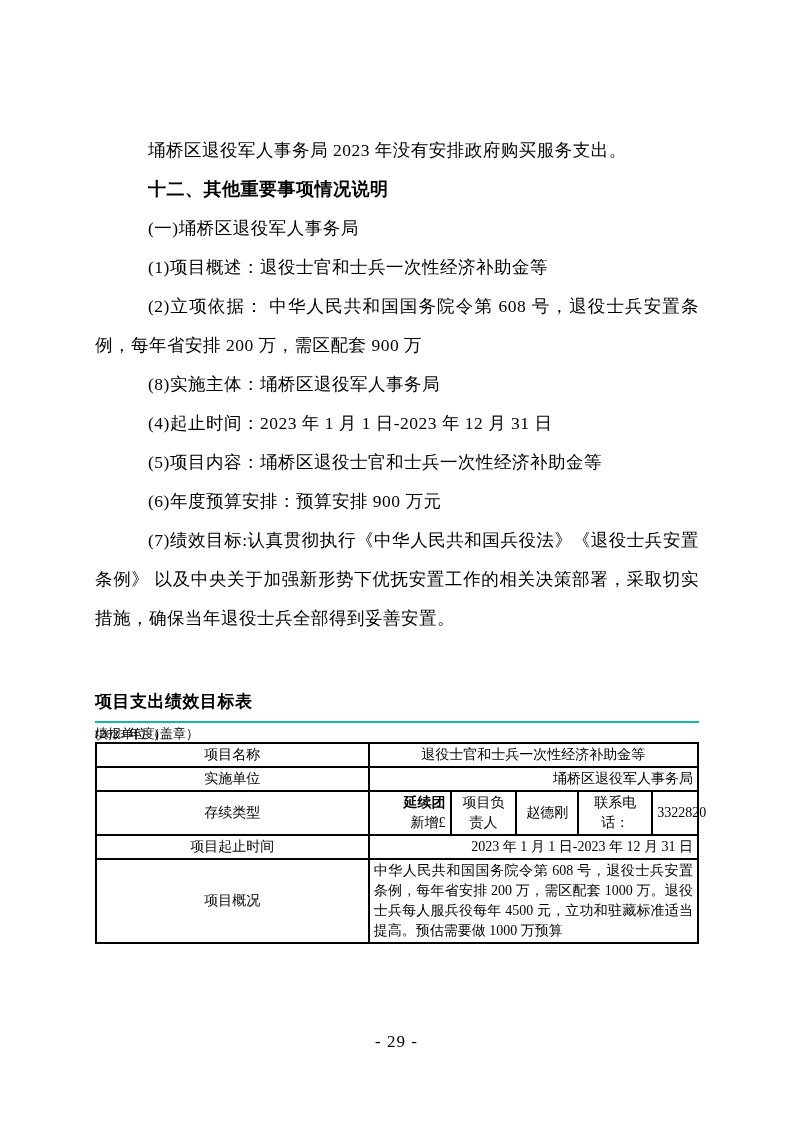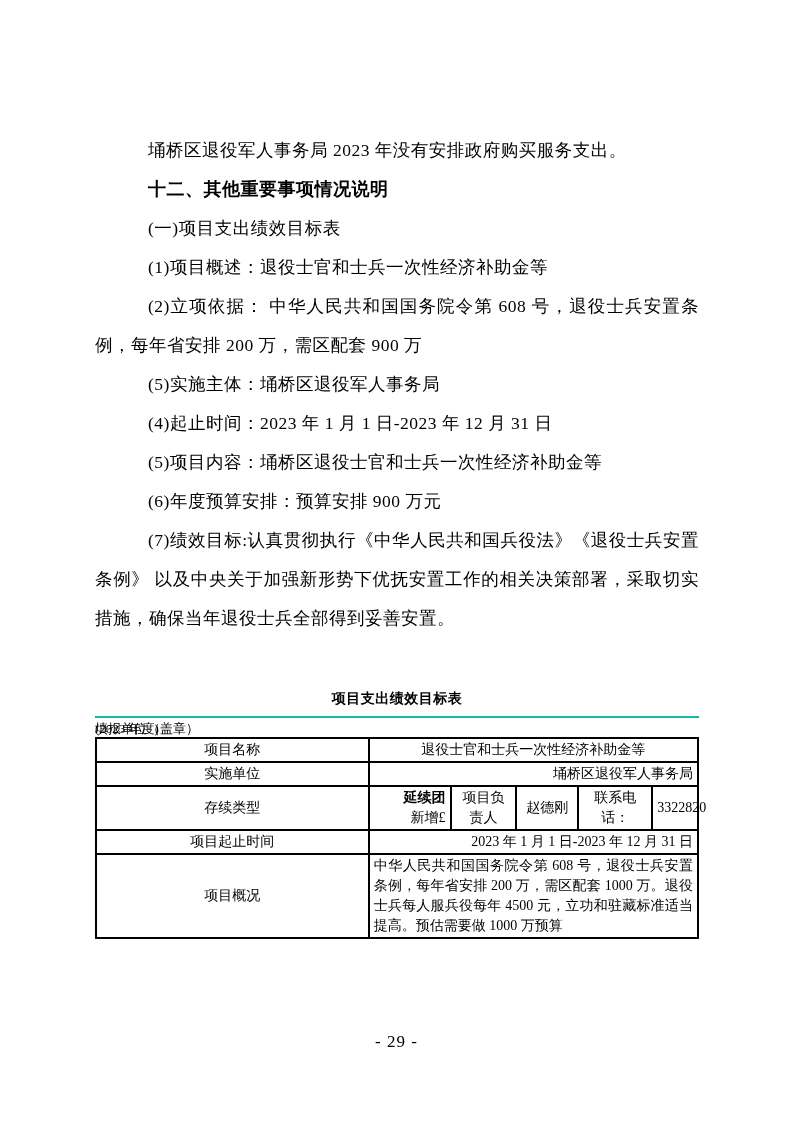--- a/index.html
+++ b/index.html
@@ -30,24 +30,23 @@
   }
   .para.heading {
     font-family: "Liberation Sans", "DejaVu Sans", sans-serif;
     font-weight: bold;
     font-size: 18px;
   }
   .table-block {
     margin-top: 52px;
   }
   .table-title {
-    text-align: center;
     font-family: "Liberation Sans", "DejaVu Sans", sans-serif;
     font-weight: bold;
-    font-size: 14px;
+    font-size: 17px;
     margin: 0 0 8px 0;
     letter-spacing: 0.5px;
   }
   .table-subtitle {
     position: relative;
     border-top: 2px solid #14b8a6;
     font-size: 13px;
     height: 21px;
     line-height: 21px;
   }
@@ -84,24 +83,24 @@
   }
 </style>
 </head>
 <body>
 
 <div class="page">
   <div class="content">
 
     <p class="para">埇桥区退役军人事务局 2023 年没有安排政府购买服务支出。</p>
     <p class="para heading">十二、其他重要事项情况说明</p>
-    <p class="para">(一)项目支出绩效目标表</p>
+    <p class="para">(一)埇桥区退役军人事务局</p>
     <p class="para">(1)项目概述：退役士官和士兵一次性经济补助金等</p>
     <p class="para">(2)立项依据： 中华人民共和国国务院令第 608 号，退役士兵安置条例，每年省安排 200 万，需区配套 900 万</p>
-    <p class="para">(5)实施主体：埇桥区退役军人事务局</p>
+    <p class="para">(8)实施主体：埇桥区退役军人事务局</p>
     <p class="para">(4)起止时间：2023 年 1 月 1 日-2023 年 12 月 31 日</p>
     <p class="para">(5)项目内容：埇桥区退役士官和士兵一次性经济补助金等</p>
     <p class="para">(6)年度预算安排：预算安排 900 万元</p>
     <p class="para">(7)绩效目标:认真贯彻执行《中华人民共和国兵役法》《退役士兵安置条例》 以及中央关于加强新形势下优抚安置工作的相关决策部署，采取切实措施，确保当年退役士兵全部得到妥善安置。</p>
 
     <div class="table-block">
       <p class="table-title">项目支出绩效目标表</p>
 
       <div class="table-subtitle">
         <span>填报单位（盖章）</span>

